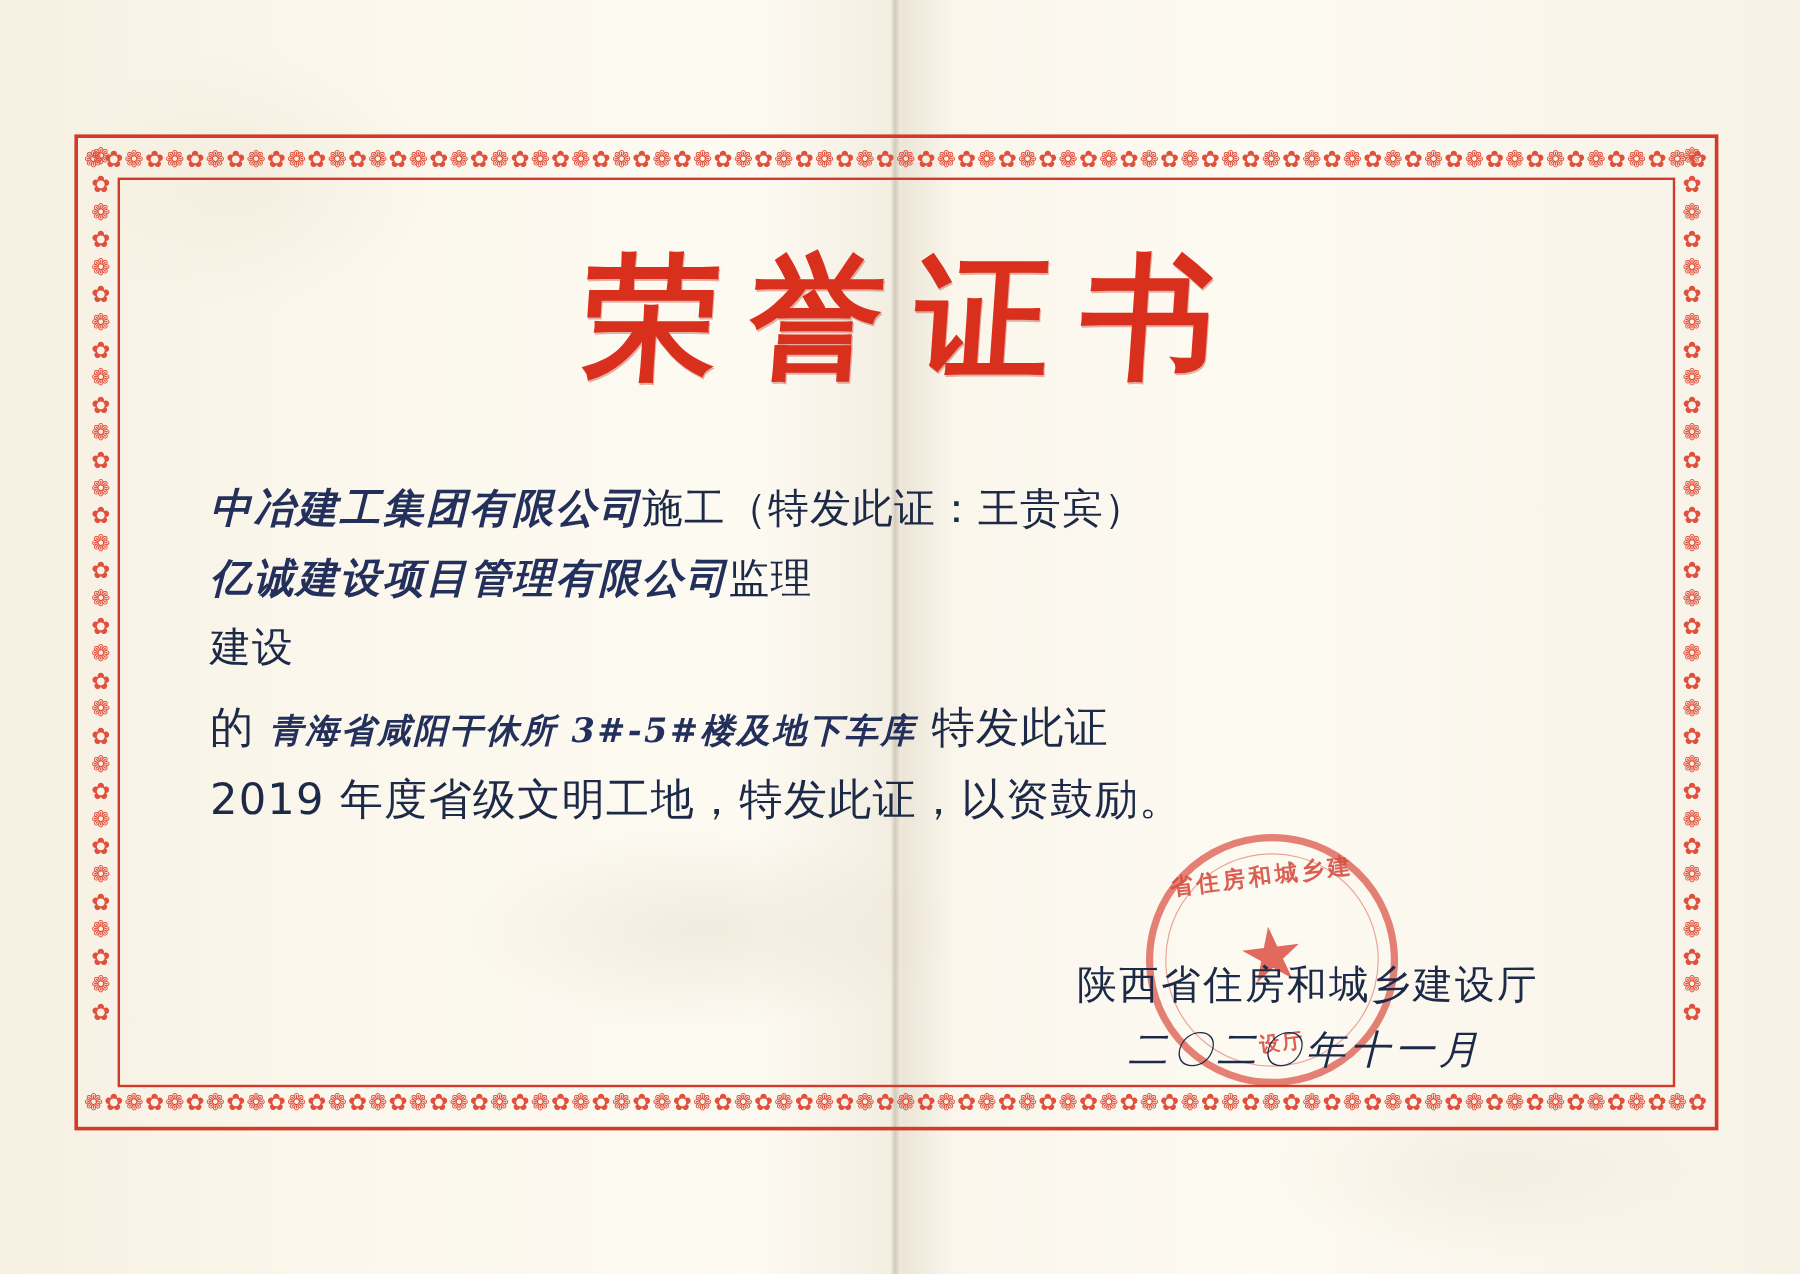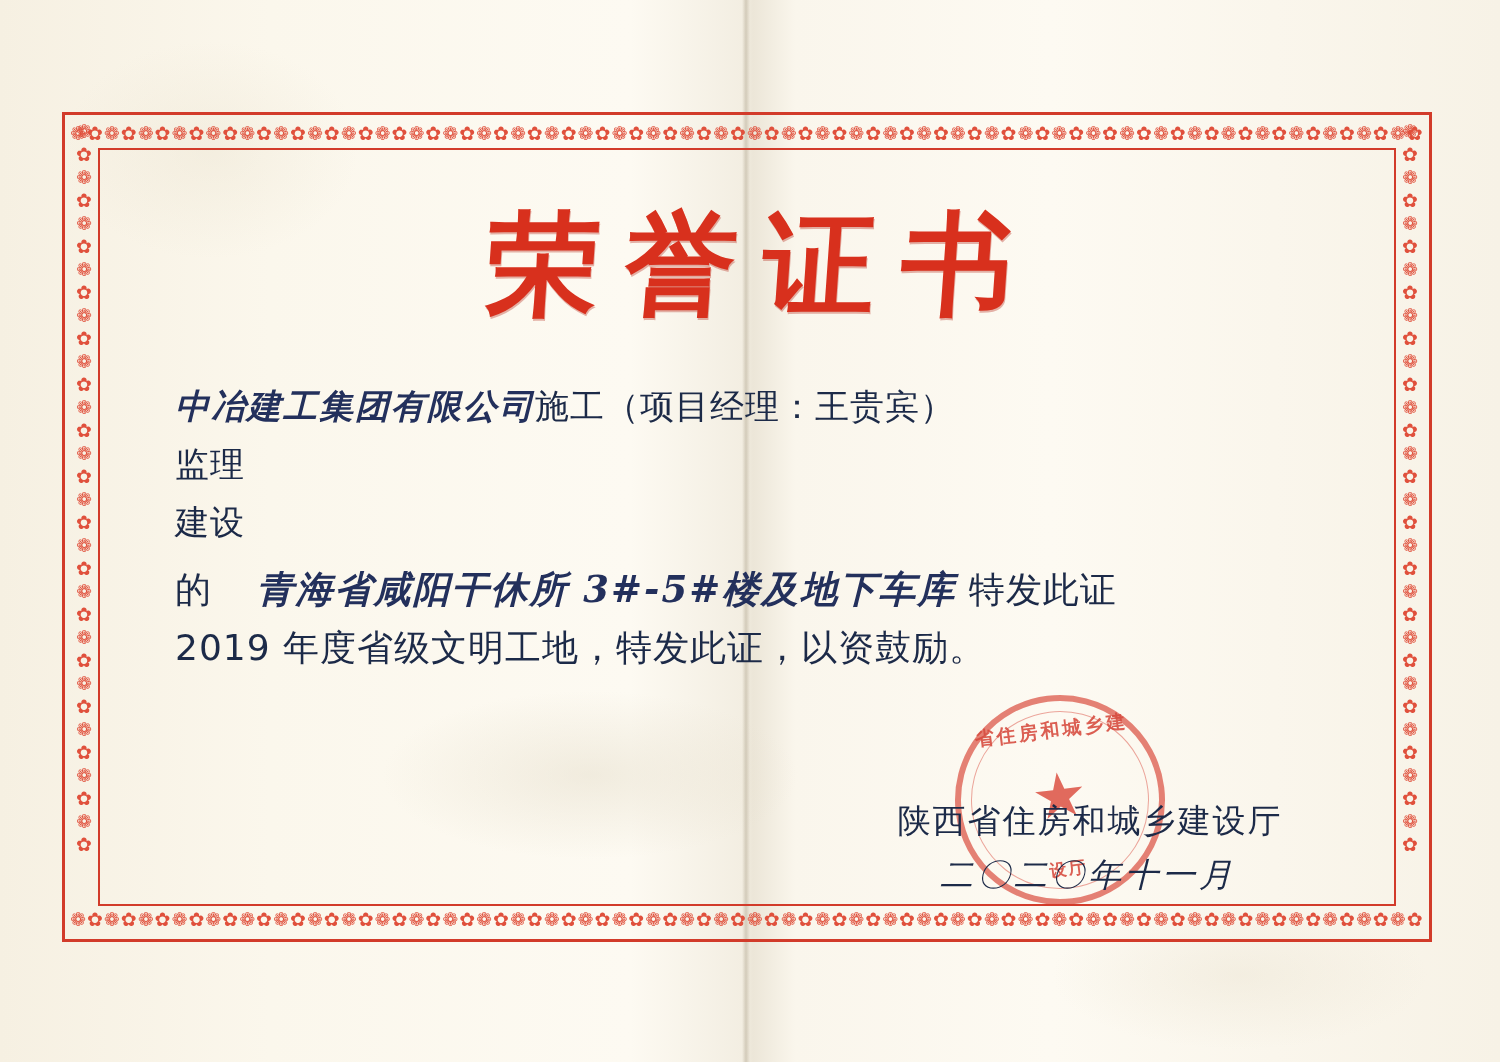--- a/index.html
+++ b/index.html
@@ -109,21 +109,21 @@
     letter-spacing: 26px;
     text-indent: 26px;
     text-shadow: 1px 2px 0 rgba(180,40,25,0.35);
     transform: skewX(-4deg);
   }
 
   
   .body-area {
     position: absolute;
     left: 175px;
-    top: 382px;
+    top: 400px;
     width: 1160px;
     color: #1d2b4a;
   }
   .line {
     display: flex;
     align-items: baseline;
     margin-bottom: 10px;
     font-size: 34px;
     line-height: 48px;
   }
@@ -141,21 +141,21 @@
     letter-spacing: 1px;
   }
   .para {
     font-size: 36px;
     line-height: 58px;
     margin-top: 14px;
     font-family: "DejaVu Sans", "Liberation Sans", sans-serif;
     color: #1c2a48;
     letter-spacing: 1px;
   }
-  .para .filled { font-size: 37px; margin-left: 32px; }
+  .para .filled { font-size: 28px; }
 
   
   .seal {
     position: absolute;
     left: 955px;
     top: 695px;
     width: 210px;
     height: 210px;
     border-radius: 50%;
     border: 6px solid rgba(214,52,37,0.72);
@@ -236,24 +236,25 @@
   </div>
 
   <div class="border-inner"></div>
 
   <div class="title">荣誉证书</div>
 
   <div class="body-area">
 
     <div class="line">
       <span class="filled">中冶建工集团有限公司</span>
-      <span class="printed">施工（项目经理：王贵宾）</span>
+      <span class="printed">施工（特发此证：王贵宾）</span>
     </div>
 
     <div class="line">
+      <span class="filled">亿诚建设项目管理有限公司</span>
       <span class="printed">监理</span>
     </div>
 
     <div class="line">
       <span class="printed">建设</span>
     </div>
 
     <div class="para">
       <span class="printed">的</span>
       <span class="filled">青海省咸阳干休所 3#-5#楼及地下车库</span>

